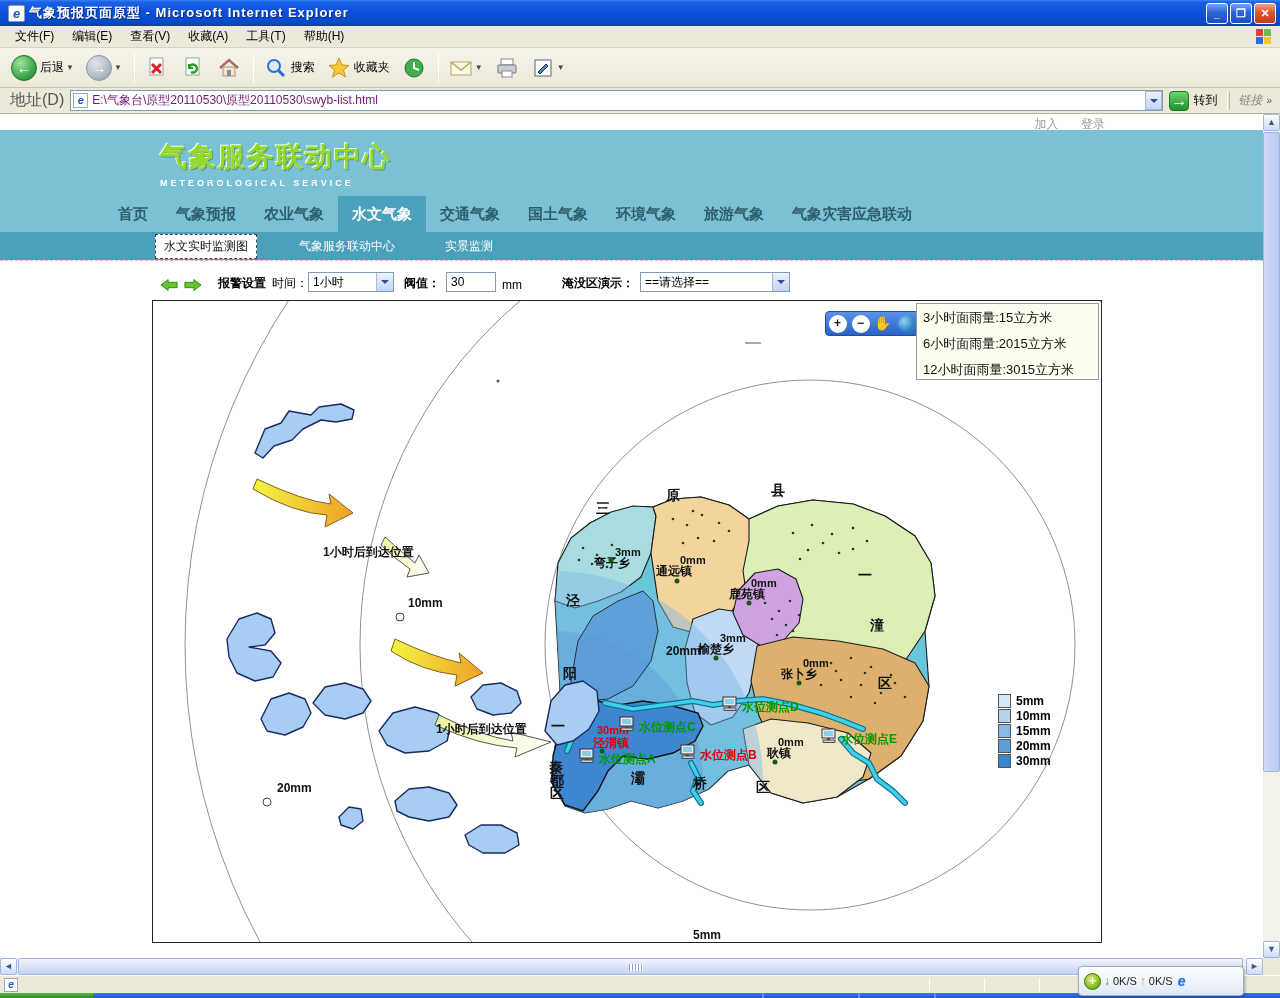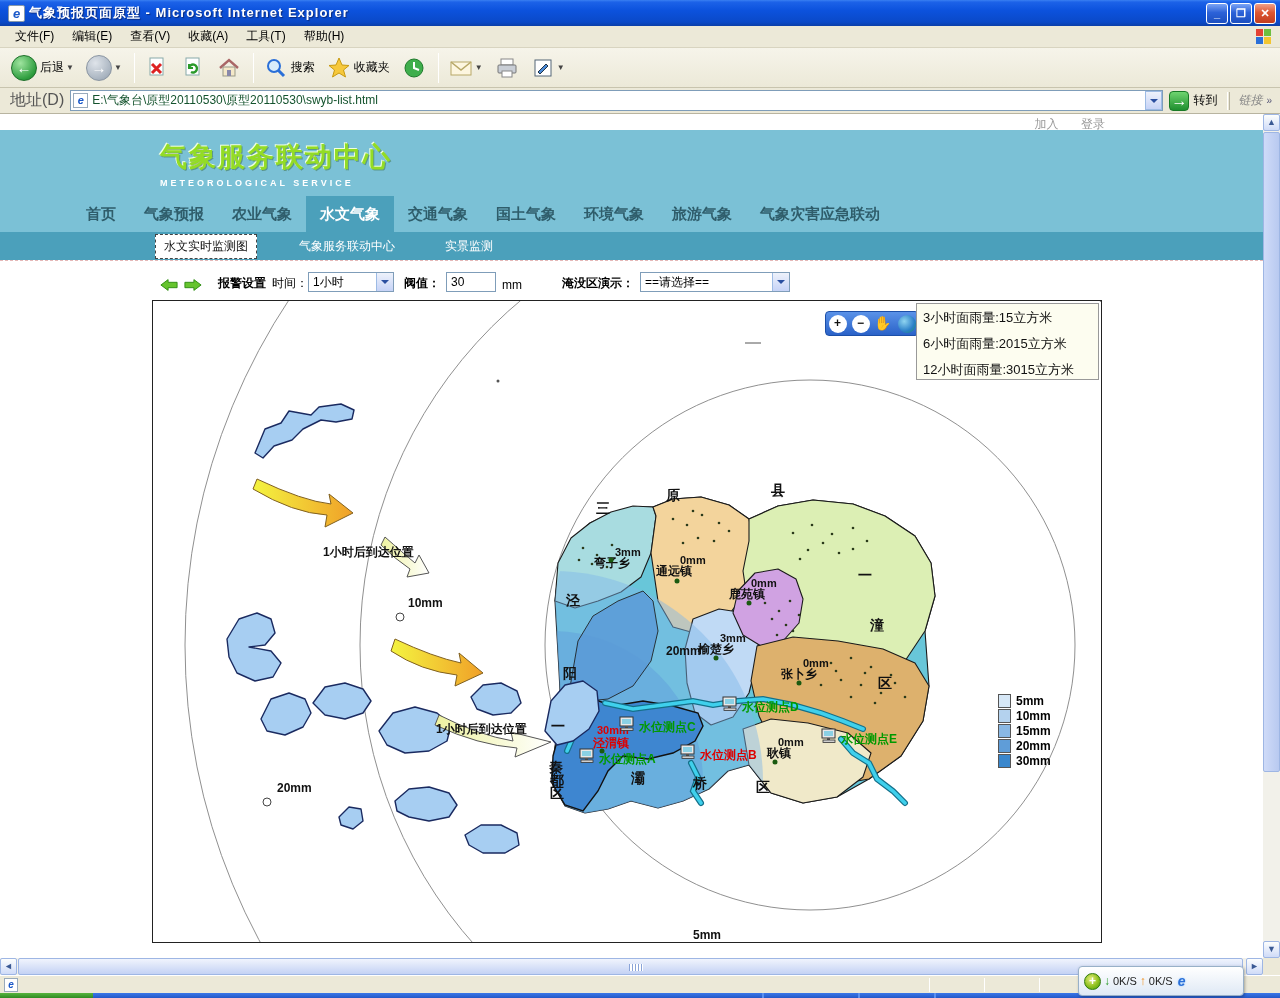--- a/index.html
+++ b/index.html
@@ -36,21 +36,21 @@
   .ddn { font-size:8px; color:#444; margin-left:2px; }
   .tsep { width:1px; height:30px; background:#c8c4ae; border-right:1px solid #fff; margin:0 5px; }
   .tico { width:24px; height:24px; }
 
   
   .addrbar { height:26px; background:#ece9d8; border-bottom:1px solid #b8b4a0; display:flex; align-items:center; padding:2px 4px; }
   .addr-label { font-size:16px; color:#555; margin:0 6px; }
   .addr-input { flex:1; height:21px; background:#fff; border:1px solid #7f9db9; display:flex; align-items:center; padding-left:2px; }
   .addr-page-ico { width:15px; height:15px; background:#fff; border:1px solid #9ab; color:#1a58c8; font-style:italic;
     font-weight:bold; font-size:11px; line-height:13px; text-align:center; margin-right:4px; }
-  .addr-text { font-size:12px; color:#14532d; flex:1; white-space:nowrap; overflow:hidden; }
+  .addr-text { font-size:12px; color:#701a75; flex:1; white-space:nowrap; overflow:hidden; }
   .addr-drop { width:17px; height:19px; background:linear-gradient(180deg,#eef2fb,#c6d3f7); border:1px solid #9dbbe4; text-align:center; }
   .addr-drop i { display:inline-block; margin-top:7px; border:4px solid transparent; border-top-color:#2a4fa0; }
   .go-btn { display:flex; align-items:center; margin:0 6px; }
   .go-ico { width:20px; height:20px; border-radius:4px; background:linear-gradient(180deg,#6fd46f,#1f8f2f); border:1px solid #187a26;
     color:#fff; text-align:center; line-height:18px; font-weight:bold; }
   .go-txt { font-size:12px; margin-left:4px; }
   .links-sep { width:3px; height:18px; border-left:1px solid #fff; border-right:1px solid #b8b4a0; margin:0 4px; }
   .links-txt { font-size:12px; color:#888; margin:0 4px;font-style:italic; }
   .chev { font-size:10px; color:#557; margin-right:4px; }
 
@@ -61,21 +61,21 @@
   .topstrip span { font-size:12px; color:#999; margin-left:18px; }
   .hdr { height:66px; background:#7bc1d6; padding-left:152px; }
   .logo { display:flex; align-items:flex-start; padding-top:6px; }
   .logo-county { font-size:45px; font-weight:bold; line-height:1.0; color:#8fd81f;
      text-shadow:2px 2px 0 rgba(30,70,10,.35), -1px -1px 0 #eaffd0; letter-spacing:2px; }
   .logo-right { margin-left:8px; }
   .logo-name { font-size:27px; font-weight:bold; color:#93dc25; letter-spacing:2px;
      text-shadow:1px 1px 0 rgba(30,70,10,.35), -1px -1px 0 #f0ffe0; margin-top:3px; }
   .logo-sub { font-size:9px; font-weight:bold; color:#fff; letter-spacing:3px; margin-top:3px; }
 
-  .navrow { height:36px; background:#7bc1d6; display:flex; align-items:stretch; padding-left:72px; }
+  .navrow { height:36px; background:#7bc1d6; display:flex; align-items:stretch; padding-left:104px; }
   .nav-tab { display:flex; align-items:center; padding:0 14px; font-size:15px; font-weight:bold; color:#2f5d6b; }
   .nav-tab.active { background:#4ba0bb; color:#fff; }
   .subnav { height:28px; background:#4ba0bb; display:flex; align-items:center; padding-left:155px; }
   .subnav-tab { font-size:12px; color:#fff; margin-right:34px; padding:3px 8px; }
   .subnav-tab.active { background:#fff; color:#111; border:1px dashed #444; }
 
   .controls { height:32px; border-top:1px dashed #e5b8b8; display:flex; align-items:flex-end; padding-left:160px; font-size:12px; color:#000; }
   .garrow { width:18px; height:14px; margin-right:6px; }
   .ctl-label { margin:0 6px 0 10px; font-weight:bold; }
   .xpselect { display:inline-flex; align-items:center; border:1px solid #7f9db9; background:#fff; height:20px; }

